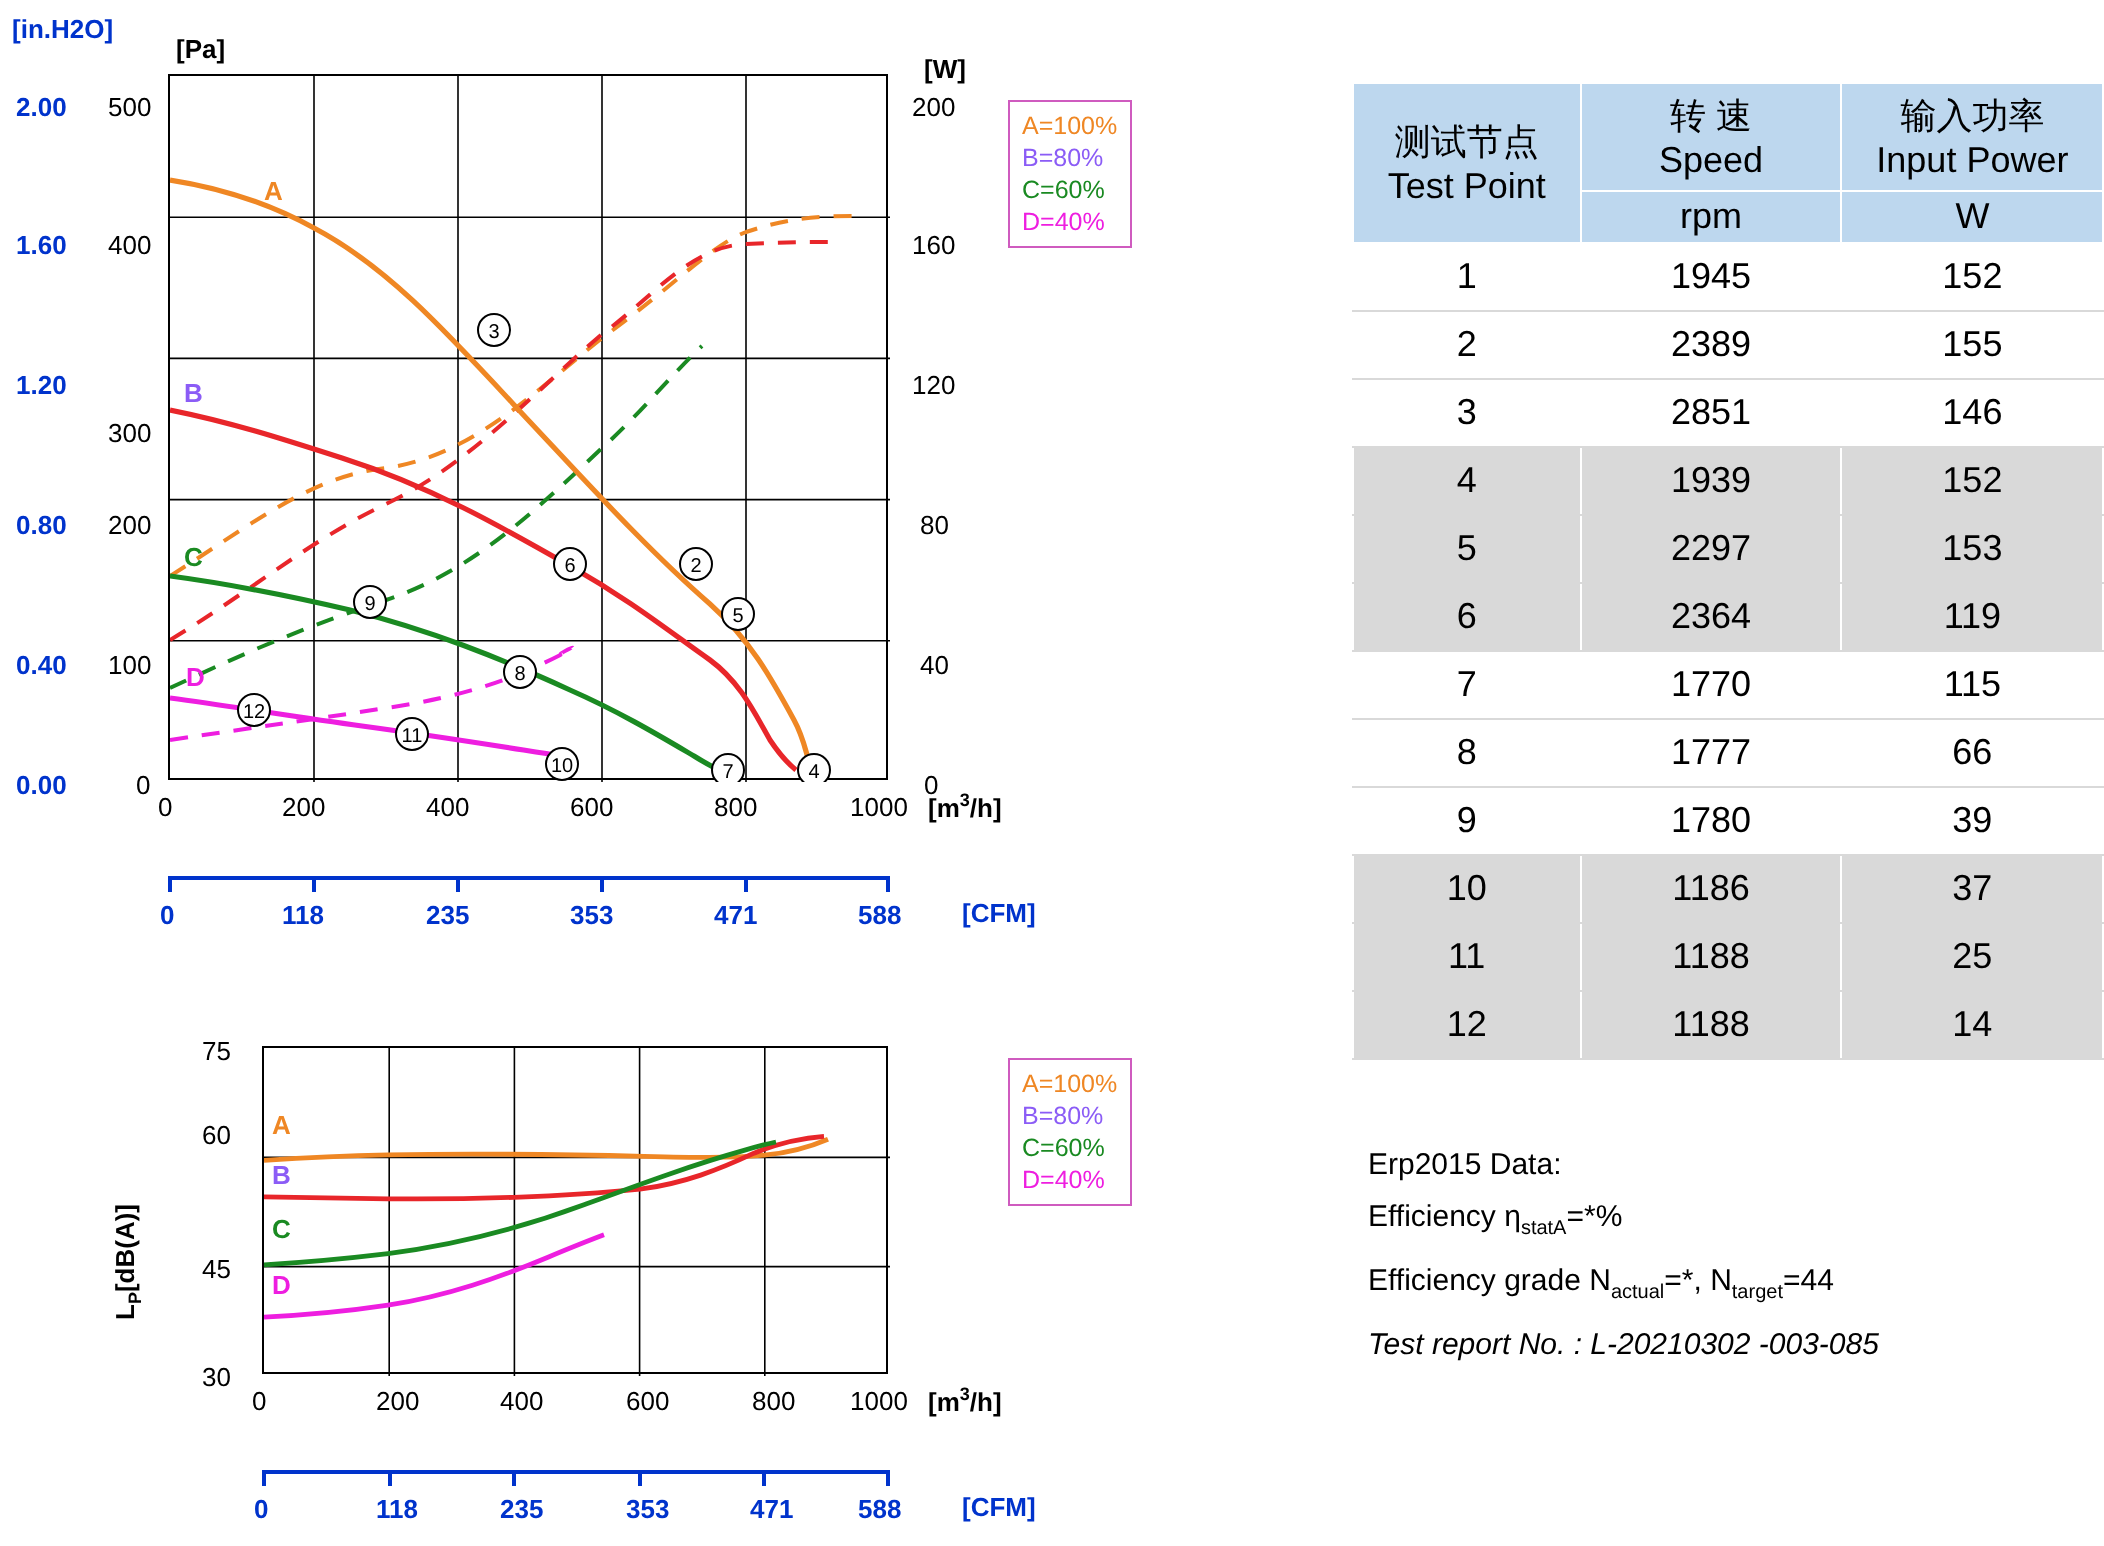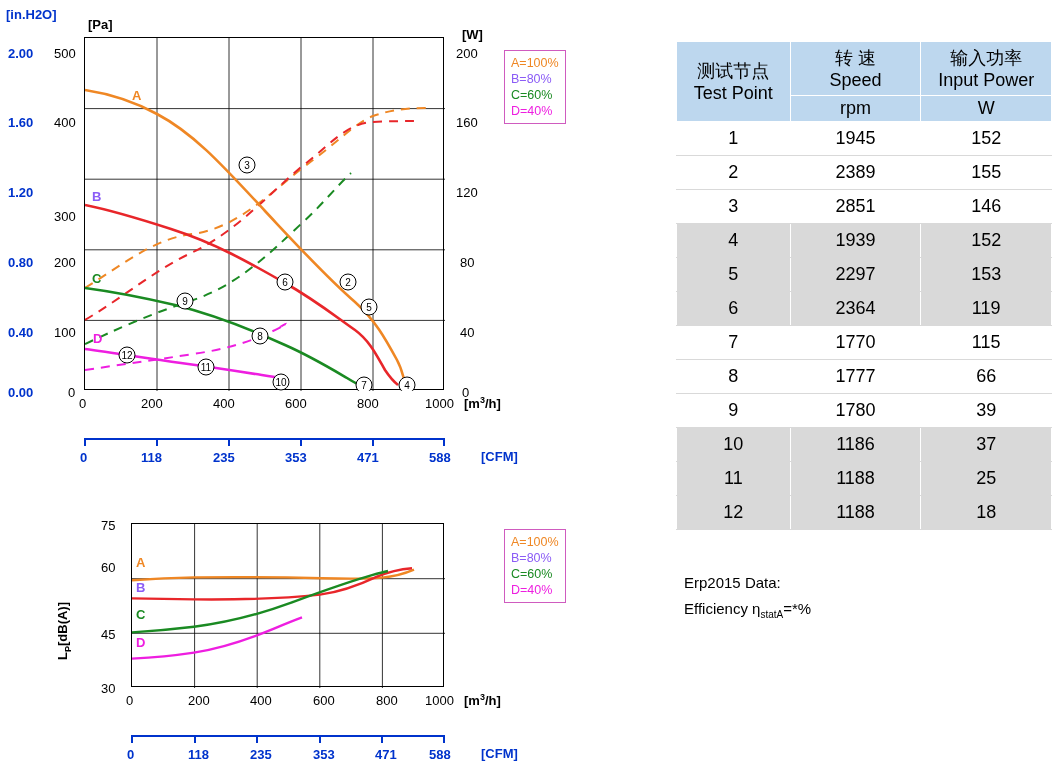--- a/index.html
+++ b/index.html
@@ -321,25 +321,29 @@
           <td>37</td>
         </tr>
       <tr class="alt">
           <td>11</td>
           <td>1188</td>
           <td>25</td>
         </tr>
       <tr class="alt">
           <td>12</td>
           <td>1188</td>
-          <td>18</td>
+          <td>14</td>
         </tr>
     </tbody>
   </table>
 
   <div class="notes">
     <div>Erp2015  Data:</div>
     <div>
       <span>Efficiency η</span><sub>statA</sub><span>=*%</span>
     </div>
+    <div>
+      <span>Efficiency grade  N</span><sub>actual</sub><span>=*, N</span><sub>target</sub><span>=44</span>
+    </div>
+    <div class="italic">Test report No. : L-20210302 -003-085</div>
   </div>
 
 </div>
 
 </body></html>

